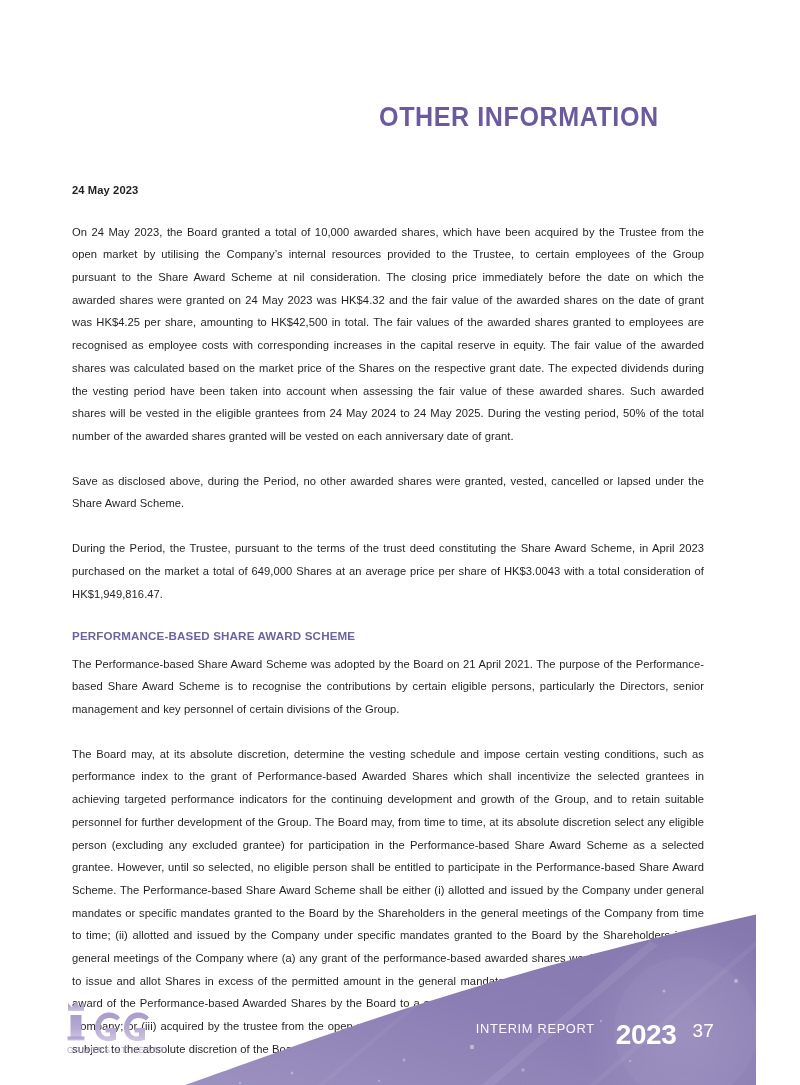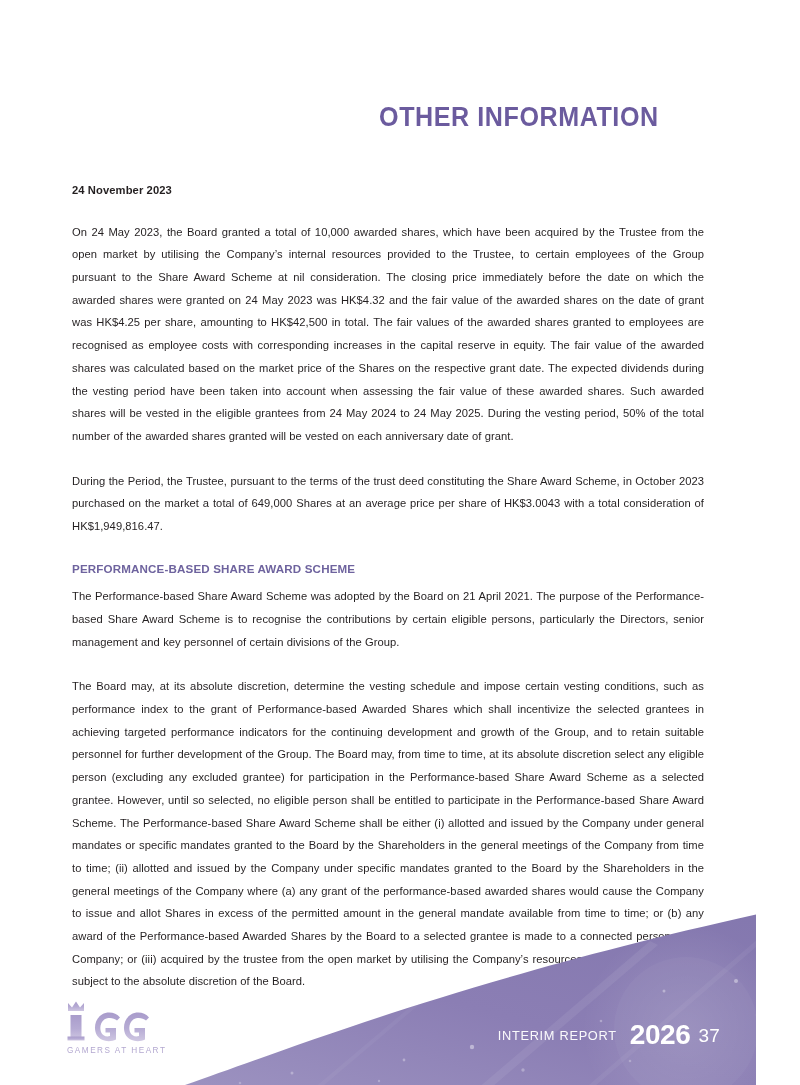--- a/index.html
+++ b/index.html
@@ -86,25 +86,25 @@
     left: 58px;
     bottom: 28px;
     width: 125px;
     height: 56px;
   }
   .logo svg { display: block; }
 
   
   .footer-text {
     position: absolute;
-    right: 36px;
+    right: 42px;
     bottom: 36px;
     display: flex;
-    align-items: center;
-    gap: 0;
+    align-items: flex-start;
+    gap: 8px;
     color: #ffffff;
   }
   .footer-label {
     font-size: 12.8px;
     letter-spacing: 0.7px;
     color: #ffffff;
     font-weight: normal;
     opacity: 0.96;
   }
   .footer-year {
@@ -126,26 +126,27 @@
 </style>
 </head>
 <body>
 
 <div class="page">
 
   <div class="page-header">OTHER INFORMATION</div>
 
   <div class="content">
 
-    <div class="date-head">24 November 2023</div>
+    <div class="date-head">24 May 2023</div>
 
     <p class="para">On 24 May 2023, the Board granted a total of 10,000 awarded shares, which have been acquired by the Trustee from the open market by utilising the Company’s internal resources provided to the Trustee, to certain employees of the Group pursuant to the Share Award Scheme at nil consideration. The closing price immediately before the date on which the awarded shares were granted on 24 May 2023 was HK$4.32 and the fair value of the awarded shares on the date of grant was HK$4.25 per share, amounting to HK$42,500 in total. The fair values of the awarded shares granted to employees are recognised as employee costs with corresponding increases in the capital reserve in equity. The fair value of the awarded shares was calculated based on the market price of the Shares on the respective grant date. The expected dividends during the vesting period have been taken into account when assessing the fair value of these awarded shares. Such awarded shares will be vested in the eligible grantees from 24 May 2024 to 24 May 2025. During the vesting period, 50% of the total number of the awarded shares granted will be vested on each anniversary date of grant.</p>
 
-
-    <p class="para">During the Period, the Trustee, pursuant to the terms of the trust deed constituting the Share Award Scheme, in October 2023 purchased on the market a total of 649,000 Shares at an average price per share of HK$3.0043 with a total consideration of HK$1,949,816.47.</p>
+    <p class="para">Save as disclosed above, during the Period, no other awarded shares were granted, vested, cancelled or lapsed under the Share Award Scheme.</p>
+
+    <p class="para">During the Period, the Trustee, pursuant to the terms of the trust deed constituting the Share Award Scheme, in April 2023 purchased on the market a total of 649,000 Shares at an average price per share of HK$3.0043 with a total consideration of HK$1,949,816.47.</p>
 
     <h2 class="section-heading sec-gap">PERFORMANCE-BASED SHARE AWARD SCHEME</h2>
 
     <p class="para">The Performance-based Share Award Scheme was adopted by the Board on 21 April 2021. The purpose of the Performance-based Share Award Scheme is to recognise the contributions by certain eligible persons, particularly the Directors, senior management and key personnel of certain divisions of the Group.</p>
 
     <p class="para">The Board may, at its absolute discretion, determine the vesting schedule and impose certain vesting conditions, such as performance index to the grant of Performance-based Awarded Shares which shall incentivize the selected grantees in achieving targeted performance indicators for the continuing development and growth of the Group, and to retain suitable personnel for further development of the Group. The Board may, from time to time, at its absolute discretion select any eligible person (excluding any excluded grantee) for participation in the Performance-based Share Award Scheme as a selected grantee. However, until so selected, no eligible person shall be entitled to participate in the Performance-based Share Award Scheme. The Performance-based Share Award Scheme shall be either (i) allotted and issued by the Company under general mandates or specific mandates granted to the Board by the Shareholders in the general meetings of the Company from time to time; (ii) allotted and issued by the Company under specific mandates granted to the Board by the Shareholders in the general meetings of the Company where (a) any grant of the performance-based awarded shares would cause the Company to issue and allot Shares in excess of the permitted amount in the general mandate available from time to time; or (b) any award of the Performance-based Awarded Shares by the Board to a selected grantee is made to a connected person of the Company; or (iii) acquired by the trustee from the open market by utilising the Company’s resources provided to the trustee, subject to the absolute discretion of the Board.</p>
 
   </div>
 
   <svg class="footer-wave" viewBox="0 0 800 190" preserveAspectRatio="none">
@@ -215,17 +216,17 @@
                C72,40.5 81,41.5 87,38.5 L87,27 L76.5,27 L76.5,31.5 L81,31.5
                L81,35 C77.5,36.3 73.5,34.8 72,31 C70.4,26.7 71.6,20.8 75.6,18.3
                C79.5,15.9 85,16.7 88,19.6 Z" fill="url(#logoGrad)"></path>
 
       <text x="9" y="52" font-family="'Liberation Sans', sans-serif" font-size="8.2" letter-spacing="1.5" fill="#B3A8D0">GAMERS AT HEART</text>
     </svg>
   </div>
 
   <div class="footer-text">
     <span class="footer-label">INTERIM REPORT</span>
-    <span class="footer-year">2026</span>
+    <span class="footer-year">2023</span>
     <span class="footer-pageno">37</span>
   </div>
 
 </div>
 
 </body></html>

